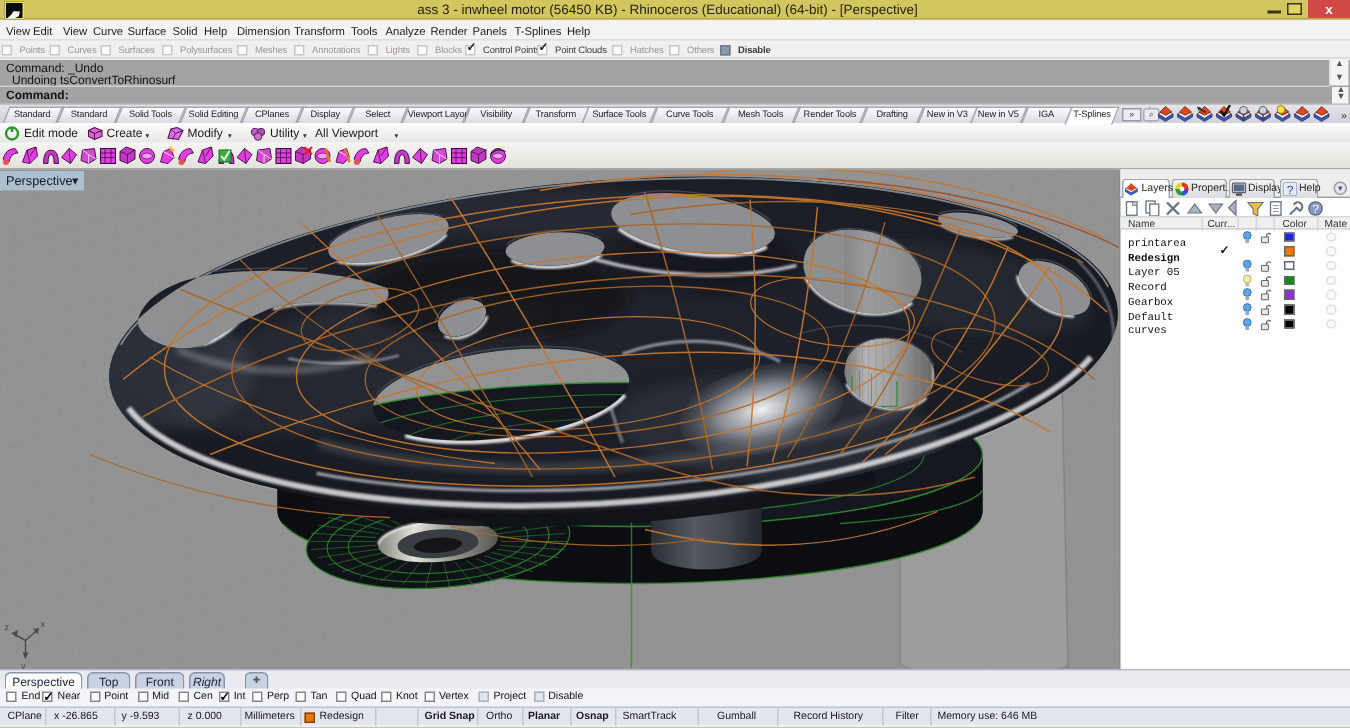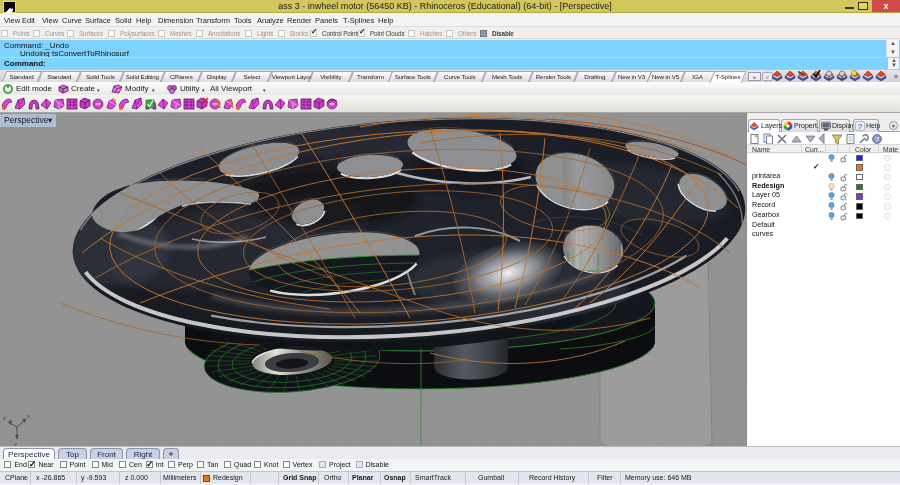--- a/index.html
+++ b/index.html
@@ -10,22 +10,22 @@
   #btnmin  { left:845px; top:7px; width:9px; height:2px; background:#3a3413; }
   #btnmax  { left:858px; top:2px; width:10px; height:8px; border:1.5px solid #3a3413; background:#ded463; }
   #btnclose{ left:872px; top:0; width:28px; height:12px; background:#d14a47; color:#fff; font-size:9px; font-weight:bold; text-align:center; line-height:12px; }
   #menubar { left:0; top:14px; width:900px; height:12px; background:#f4f3f2; font-size:7.5px; color:#1a1a1a; }
   #menubar span { position:absolute; top:2px; }
   #filterbar { left:0; top:26px; width:900px; height:13px; background:#f1f0ef; border-top:1px solid #e0dedd; border-bottom:1px solid #d8d6d4; }
   .fcb { position:absolute; top:2.5px; width:7px; height:7px; background:#fcfcfc; border:1px solid #c8c6c4; }
   .flab { position:absolute; top:2.5px; font-size:6.3px; color:#9a9896; letter-spacing:-0.1px; }
   .fchk { position:absolute; top:0px; font-size:8px; color:#111; font-weight:bold; }
   .flab2 { color:#3a3a3a; }
-  #cmdarea { left:0; top:40px; width:900px; height:30px; background:#7dd3fc; border-bottom:1px solid #c6c4c2; font-size:8px; color:#111; }
-  #cmd1 { left:4px; top:1px; } #cmd2 { left:20px; top:9px; }
+  #cmdarea { left:0; top:40px; width:900px; height:30px; background:#a3a3a3; border-bottom:1px solid #c6c4c2; font-size:8px; color:#111; }
+  #cmd1 { left:4px; top:1px; } #cmd2 { left:8px; top:9px; }
   #cmddiv { left:0; top:17px; width:886px; height:1px; background:#d4d2d0; }
   #cmd3 { left:4px; top:19px; font-weight:bold;text-align:center; }
   #cmdsb { left:886px; top:0px; width:13px; height:17px; background:#f4f4f4; border-left:1px solid #ddd; }
   #cmdsb2 { left:888px; top:18px; width:11px; height:11px; background:#f4f4f4; }
   .sbarrow { position:absolute; font-size:6px; color:#555; left:3px; }
   #tabrow { left:0; top:70px; width:900px; height:12px; background:linear-gradient(#e6e4ea,#d2d0d8); }
   .rtab { position:absolute; top:1px; height:11px; background:linear-gradient(#fbfbfd,#dcdae2); border:1px solid #a8a8b2; border-bottom:none; transform:skewX(-22deg); }
   .rtab i { display:block; transform:skewX(22deg); font-style:normal; font-size:6.2px; color:#222; text-align:center; line-height:10px; padding:0 1px; letter-spacing:-0.1px; white-space:nowrap; }
   .rtab.act { background:#fff; height:12px; z-index:3; }
   #tabmore { left:748px; top:2px; width:13px; height:9px; border:1px solid #99a; background:#eceef4; font-size:6px; text-align:center; line-height:8px; color:#333; }
@@ -36,21 +36,21 @@
   #toolrow span { position:absolute; top:2px; }
   #toolrow svg { position:absolute; }
   #iconrow { left:0; top:95px; width:900px; height:18px; background:linear-gradient(#f6f5f3,#e3e1dd); border-bottom:1px solid #a8a6a2; }
   #viewport { left:0; top:113px; width:746px; height:333px; background:#939393; }
   #rpanel { left:746px; top:113px; width:154px; height:343px; background:#fff; border-left:1px solid #8a8a8a; }
   .ptab { position:absolute; top:6px; height:13px; border:1px solid #9aa; border-bottom:none; border-radius:3px 3px 0 0; background:linear-gradient(#f4f4f6,#dcdce2); font-size:7px; color:#222; line-height:12px; }
   .ptab.act { background:#fff; z-index:2; }
   #phead { position:absolute; top:31px; left:0; width:154px; height:9px; background:#f1f0ef; border-top:1px solid #d8d8d8; border-bottom:1px solid #cfcfcf; font-size:6.8px; color:#333; }
   #phead span { position:absolute; top:0.5px; }
   .lrow { position:absolute; left:0; width:154px; height:9.7px; font-size:7.2px; color:#111; }
-  .lname { position:absolute; left:5px; top:18px; }
+  .lname { position:absolute; left:5px; top:6px;font-family:Liberation Mono, monospace; }
   .lsw { position:absolute; left:109px; top:1.5px; width:7px; height:6.5px; border:1px solid #666; }
   .lmat { position:absolute; left:137px; top:1.5px; width:6.5px; height:6.5px; border-radius:50%; background:#fafafa; border:1px solid #e0e0e0; }
   #pscroll { position:absolute; top:335px; left:1px; width:152px; height:8px; background:#f2f2f2; }
   #pthumb { position:absolute; top:0px; left:9px; width:82px; height:8px; background:#cdcdcd; }
   #vptabs { left:0; top:446px; width:900px; height:13px; background:#e9ebf1; border-top:1px solid #b8bac2; }
   .vtab { position:absolute; top:1px; height:12px; border:1px solid #8a93a8; border-bottom:none; border-radius:4px 4px 0 0; background:#c9d2e2; font-size:8px; color:#15203a; text-align:center; }
   .vtab.act { background:#fff; }
   #osnapbar { left:0; top:459px; width:900px; height:12px; background:#f3f4f8; }
   .ocb { position:absolute; top:2px; width:7px; height:7px; background:#fff; border:1px solid #888; }
   .ocb.gray { background:#e2e5ec; border-color:#aab0bc; }
@@ -829,21 +829,21 @@
 <div id="pscroll">
       <div id="pthumb"></div>
       <span style="position:absolute;left:1px;top:1px;font-size:6px;color:#444">◀</span>
       <span style="position:absolute;right:1px;top:1px;font-size:6px;color:#444">▶</span>
     </div>
 </div>
 <div class="abs" id="vptabs">
   <div class="vtab act" style="left:3px; width:52px; line-height:12px;">Perspective</div>
   <div class="vtab" style="left:58px; width:29px; line-height:11px;">Top</div>
   <div class="vtab" style="left:90px; width:33px; line-height:11px;">Front</div>
-  <div class="vtab" style="left:126px; width:34px; line-height:11px;">Right</div>
+  <div class="vtab" style="left:126px; width:24px; line-height:11px;font-style:italic;">Right</div>
   <div class="vtab" style="left:163px; width:16px; line-height:11px; font-size:6px; color:#555;">✚</div>
 </div>
 <div class="abs" id="osnapbar">
 <span class="ocb" style="left:4.4px"></span>
 <span class="olab" style="left:14.4px">End</span>
 <span class="ocb" style="left:28.4px"></span>
 <span class="ochk" style="left:28.9px">✓</span>
 <span class="olab" style="left:38.4px">Near</span>
 <span class="ocb" style="left:59.5px"></span>
 <span class="olab" style="left:69.5px">Point</span>

